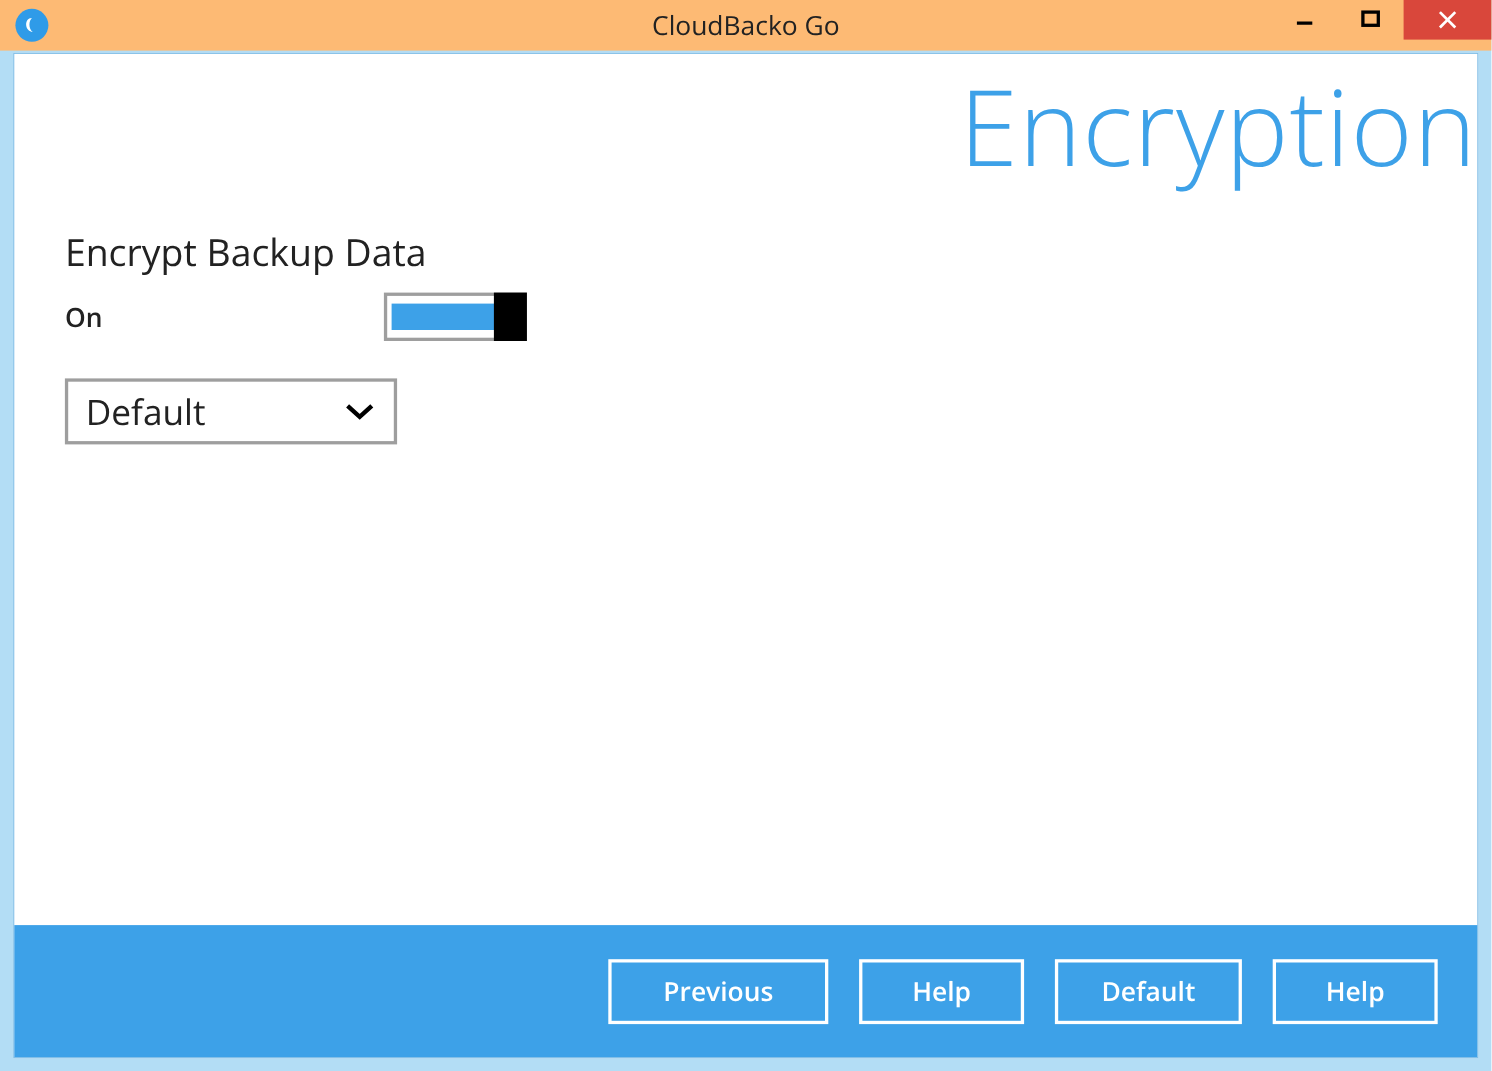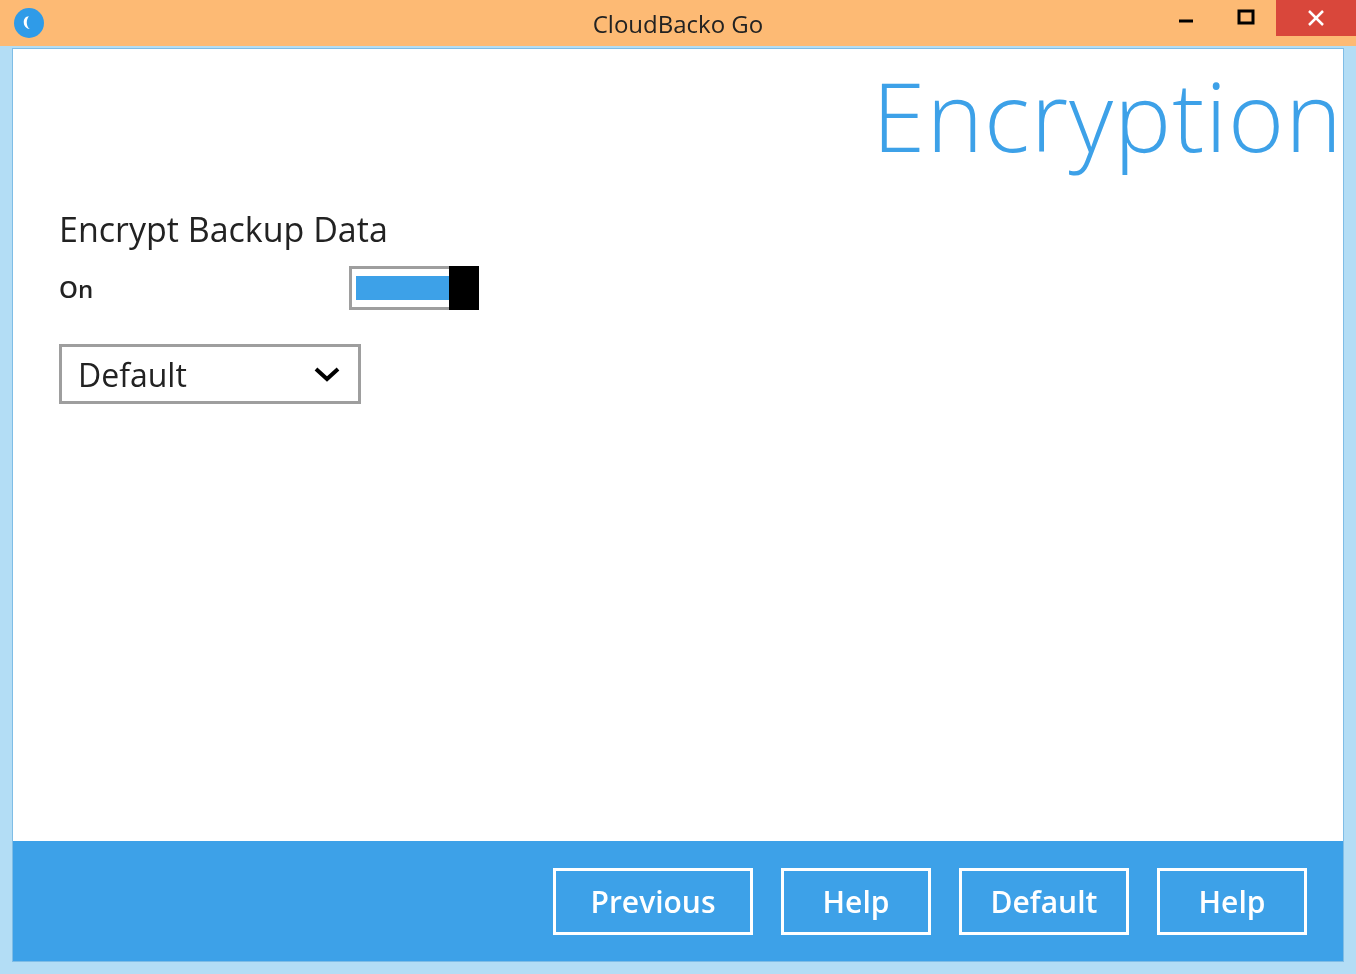--- a/index.html
+++ b/index.html
@@ -161,21 +161,21 @@
     background: #3da1e8;
     display: flex;
     align-items: center;
     justify-content: flex-end;
     padding-right: 36px;
     gap: 28px;
   }
   .footer-btn {
     border: 3px solid #fff;
     color: #fff;
-    font-size: 30px;
+    font-size: 24px;
     font-weight: 600;
     background: transparent;
     padding: 10px 16px;
     min-width: 150px;
     text-align: center;
     cursor: pointer;
   }
   .footer-btn.previous { min-width: 200px; }
   .footer-btn.cancel { min-width: 170px; }
 </style>

